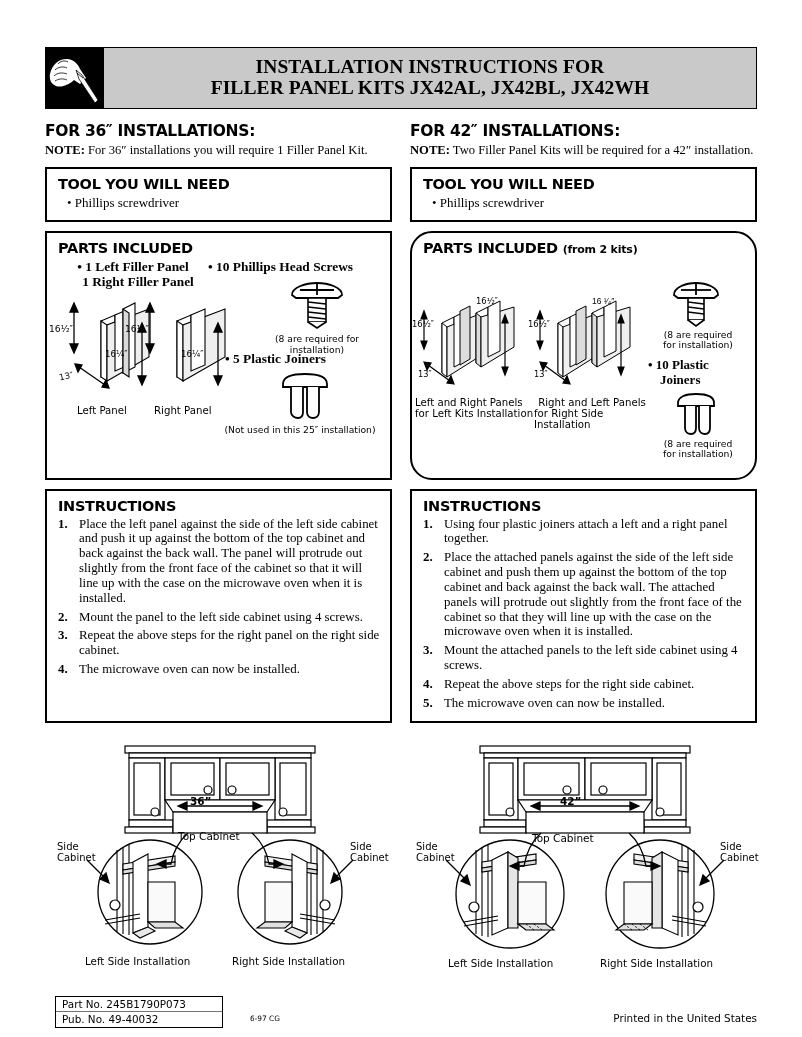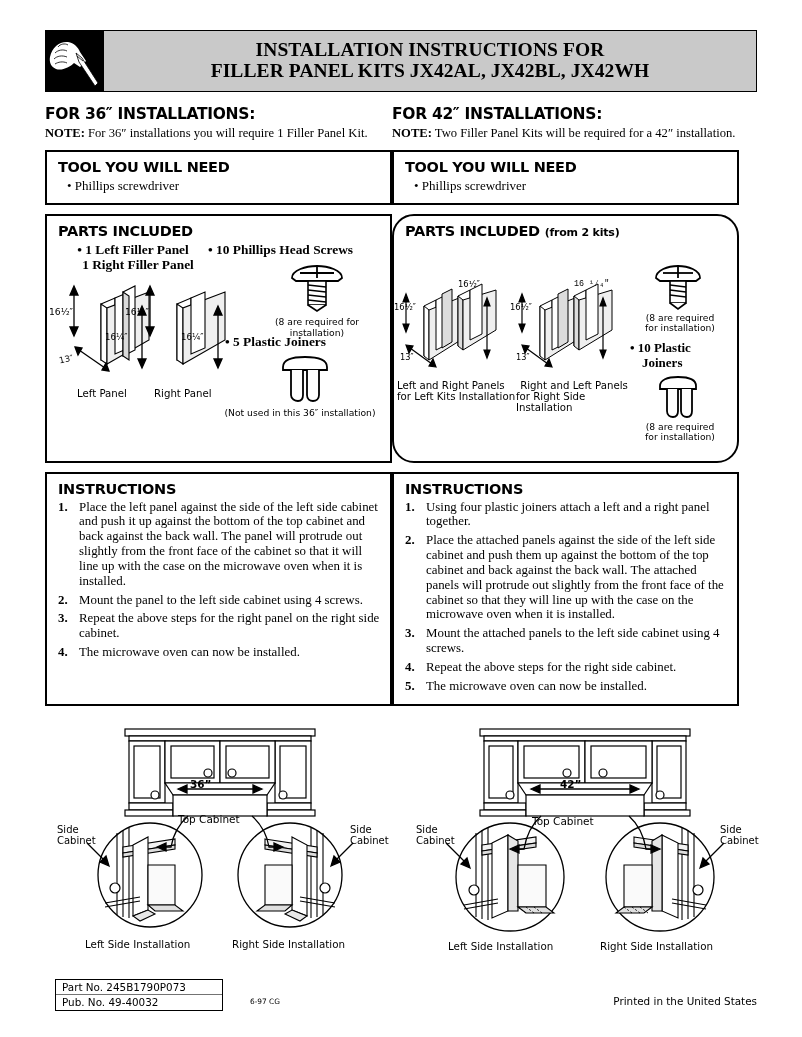--- a/index.html
+++ b/index.html
@@ -5,39 +5,39 @@
   * { box-sizing: border-box; }
   html, body { margin:0; padding:0; }
   body {
     width: 802px; height: 1037px;
     background:#ffffff;
     font-family:"Liberation Serif", serif;
     color:#000;
     position:relative;
     overflow:hidden;
   }
-  .page { position:absolute; left:45px; top:30px; width:712px; height:985px; }
+  .page { position:absolute; left:45px; top:47px; width:712px; height:985px; }
 
   
   .header { display:flex; border:1.5px solid #000; height:62px; }
   .header-icon {
     width:58px; background:#000; position:relative; flex:0 0 58px;
     border-right:1.5px solid #000; overflow:hidden;
   }
   .header-title {
     flex:1; background:#c9c9c9; display:flex; flex-direction:column;
     align-items:center; justify-content:center; line-height:1.06;
   }
   .header-title .l {
     font-family:"Liberation Serif", serif;
     font-weight:bold; font-size:19.5px; letter-spacing:.1px; white-space:nowrap;
   }
 
   
-  .cols { display:flex; margin-top:13px; }
+  .cols { display:flex; gap:18px; margin-top:13px; }
   .col { width:347px; }
 
   .sec-title {
     font-family:"DejaVu Sans", sans-serif;
     font-weight:bold; font-size:15.5px; letter-spacing:-0.3px;
     margin:0 0 3px 0;
   }
   .note { font-size:12.6px; line-height:1.16; margin:0 0 9px 0; }
   .note b { font-weight:bold; }
 
@@ -168,21 +168,21 @@
           <div class="cap" style="margin-top:4px;">(8 are required for installation)</div>
         </div>
 
         <div style="position:absolute; left:178px; top:118px; width:160px;">
           <div class="parts-list" style="font-size:13.4px;">• 5 Plastic Joiners</div>
           <svg width="160" height="52" viewBox="0 0 160 52" style="margin-top:4px;">
             <path d="M58 14 C58 7 66 4 80 4 C94 4 102 7 102 14 L102 17 L58 17 Z" fill="#fff" stroke="#000" stroke-width="1.8"></path>
             <path d="M66 17 L66 42 C66 46 70 48 73 48 C76 48 78 46 78 42 L78 17" fill="#fff" stroke="#000" stroke-width="1.8"></path>
             <path d="M82 17 L82 42 C82 46 85 48 88 48 C91 48 94 46 94 42 L94 17" fill="#fff" stroke="#000" stroke-width="1.8"></path>
           </svg>
-          <div class="cap" style="margin-top:2px; margin-left:-10px;">(Not used in this 36″ installation)</div>
+          <div class="cap" style="margin-top:2px; margin-left:-10px;">(Not used in this 25″ installation)</div>
         </div>
 
         <div style="position:absolute; left:2px; top:62px; width:190px;">
           <svg width="190" height="110" viewBox="0 0 190 110">
 
             <g stroke="#000" fill="#fff" stroke-width="1.1">
               <polygon points="52,26 66,20 66,76 52,82"></polygon>
               <polygon points="52,26 52,82 58,86 58,30"></polygon>
               <polygon points="58,30 58,86 100,62 100,14" fill="#efefef"></polygon>
               <polygon points="66,20 80,14 80,70 66,76" fill="#fff"></polygon>
@@ -348,21 +348,21 @@
               <polygon points="158,93 151,92 155,85"></polygon>
             </g>
           </svg>
           <div style="position:absolute; left:0px; top:28px; font-size:8.4px;
                       font-family:'DejaVu Sans', sans-serif;">16¹⁄₂″</div>
           <div style="position:absolute; left:64px; top:5px; font-size:8.4px;
                       font-family:'DejaVu Sans', sans-serif;">16¹⁄₂″</div>
           <div style="position:absolute; left:116px; top:28px; font-size:8.4px;
                       font-family:'DejaVu Sans', sans-serif;">16¹⁄₂″</div>
           <div style="position:absolute; left:180px; top:5px; font-size:8.4px;
-                      font-family:Liberation Mono, monospace;">16 ¹⁄₄″</div>
+                      font-family:Liberation Sans, sans-serif;">16 ¹⁄₄″</div>
           <div style="position:absolute; left:6px; top:78px; font-size:8.2px;
                       font-family:'DejaVu Sans', sans-serif;">13″</div>
           <div style="position:absolute; left:122px; top:78px; font-size:8.2px;
                       font-family:'DejaVu Sans', sans-serif;">13″</div>
           <div class="panel-cap" style="position:absolute; left:3px; top:106px; width:114px; text-align:left;">Left and Right Panels</div>
           <div class="panel-cap" style="position:absolute; left:3px; top:117px; width:120px; text-align:left;">for Left Kits Installation</div>
           <div class="panel-cap" style="position:absolute; left:122px; top:106px; width:116px; text-align:center;">Right and Left Panels</div>
           <div class="panel-cap" style="position:absolute; left:122px; top:117px; width:122px; text-align:left;">for Right Side Installation</div>
         </div>
       </div>

